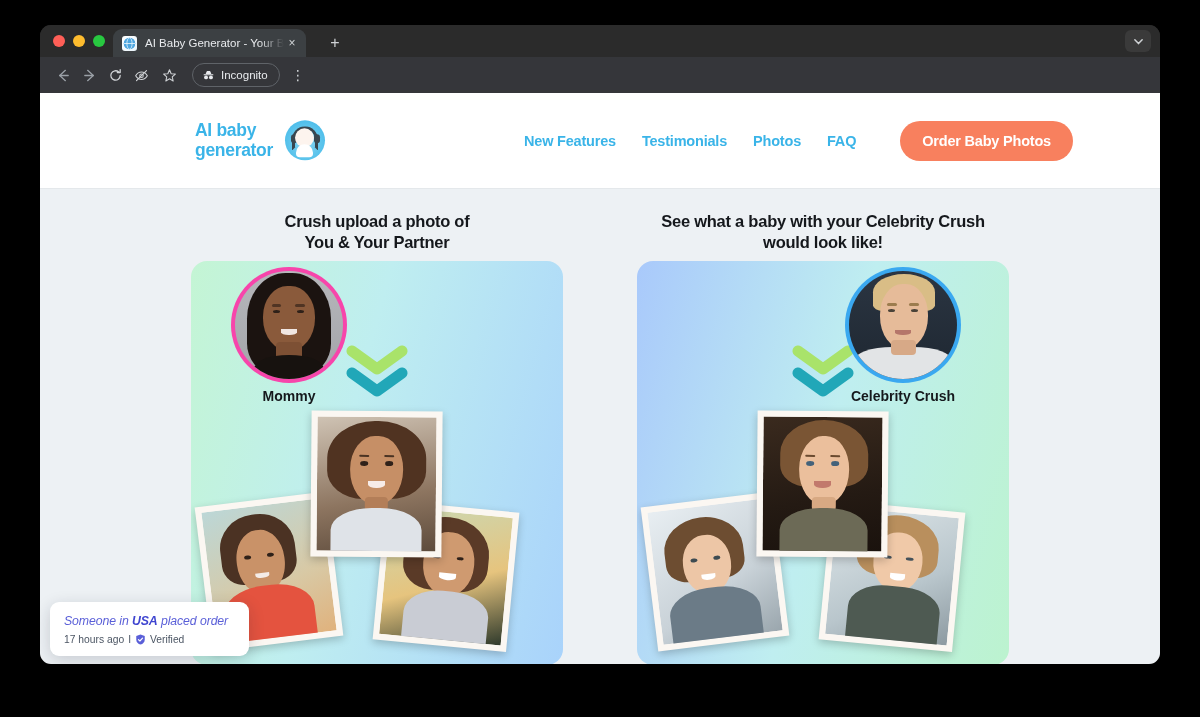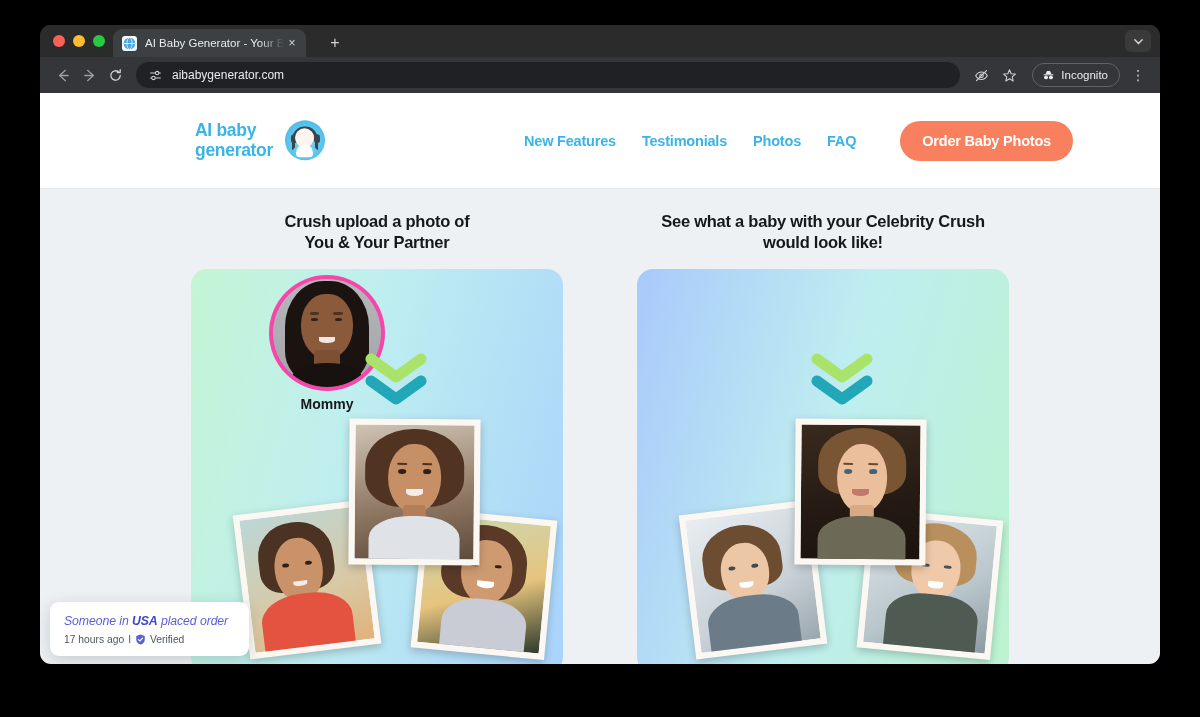--- a/index.html
+++ b/index.html
@@ -242,26 +242,25 @@
     text-align: center;
     font-size: 16.5px;
     font-weight: bold;
     color: #15181c;
     line-height: 1.27;
     letter-spacing: -0.25px;
     height: 45px;
   }
 
   .showcase-card {
-    margin-top: 13px;
+    margin-top: 5px;
     height: 404px;
     border-radius: 16px;
     position: relative;
     overflow: hidden;
-    padding-left: 38px;
   }
   .showcase-card.left {
     background: linear-gradient(105deg, #c4f5d4 0%, #bfeef0 42%, #a9d3fb 100%);
   }
   .showcase-card.right {
     background: linear-gradient(105deg, #a9c9fb 0%, #bfeef0 50%, #bcf3cf 100%);
   }
 
   
   .parents {
@@ -441,31 +440,20 @@
         <line x1="3" y1="8" x2="12" y2="8" stroke="#9aa0a6" stroke-width="1.4" stroke-linecap="round"></line>
       </svg>
     </div>
     <div class="nav-btn">
       <svg viewBox="0 0 16 16" aria-hidden="true">
         <path d="M13 8a5 5 0 1 1-1.6-3.7" fill="none" stroke="#cfd2d5" stroke-width="1.4" stroke-linecap="round"></path>
         <path d="M13 1.8 L13 4.8 L10 4.8" fill="none" stroke="#cfd2d5" stroke-width="1.4" stroke-linecap="round" stroke-linejoin="round"></path>
       </svg>
     </div>
 
-    <div id="omnibox">
-      <div id="site-settings-icon">
-        <svg viewBox="0 0 16 16" aria-hidden="true">
-          <line x1="2" y1="5" x2="14" y2="5" stroke="#cfd2d5" stroke-width="1.3" stroke-linecap="round"></line>
-          <line x1="2" y1="11" x2="14" y2="11" stroke="#cfd2d5" stroke-width="1.3" stroke-linecap="round"></line>
-          <circle cx="10" cy="5" r="2.1" fill="#202124" stroke="#cfd2d5" stroke-width="1.3"></circle>
-          <circle cx="5.5" cy="11" r="2.1" fill="#202124" stroke="#cfd2d5" stroke-width="1.3"></circle>
-        </svg>
-      </div>
-      <div id="url-text">aibabygenerator.com</div>
-    </div>
 
     <div class="tb-right">
       <div class="nav-btn">
         <svg viewBox="0 0 18 18" aria-hidden="true">
           <path d="M2 9.2c1.7-2.9 4.2-4.5 7-4.5s5.3 1.6 7 4.5c-1.7 2.9-4.2 4.5-7 4.5S3.7 12.1 2 9.2z" fill="none" stroke="#cfd2d5" stroke-width="1.3"></path>
           <circle cx="9" cy="9.2" r="2.1" fill="none" stroke="#cfd2d5" stroke-width="1.3"></circle>
           <line x1="3" y1="15.2" x2="15" y2="3.2" stroke="#cfd2d5" stroke-width="1.4" stroke-linecap="round"></line>
         </svg>
       </div>
       <div class="nav-btn">
@@ -623,20 +611,39 @@
                   <path d="M6 6 L31 24 L56 6" fill="none" stroke="#a9e36a" stroke-width="11" stroke-linecap="round" stroke-linejoin="round"></path>
                 </svg>
               </div>
               <div class="chev bot">
                 <svg viewBox="0 0 62 30" aria-hidden="true">
                   <path d="M6 6 L31 24 L56 6" fill="none" stroke="#21a7b8" stroke-width="11" stroke-linecap="round" stroke-linejoin="round"></path>
                 </svg>
               </div>
             </div>
 
+            <div class="parent dad">
+              <div class="avatar-ring blue">
+                <div class="avatar-inner">
+                  <div class="face">
+                    <div class="bg" style="background:linear-gradient(180deg,#2b3542,#1e2731)"></div>
+                    <div class="torso" style="left:4%;top:70%;width:92%;height:34%;background:#e2e4e6;border-radius:40% 40% 0 0"></div>
+                    <div class="hair" style="left:22%;top:3%;width:58%;height:34%;background:#d9bd86;border-radius:50% 50% 16% 16%"></div>
+                    <div class="skin" style="left:29%;top:12%;width:44%;height:60%;background:#e6bb99"></div>
+                    <div class="neck" style="left:39%;top:64%;width:23%;height:14%;background:#d7a987"></div>
+                    <div class="eye" style="left:36%;top:35%;background:#4a4238"></div>
+                    <div class="eye" style="left:57%;top:35%;background:#4a4238"></div>
+                    <div class="brow" style="left:35%;top:30%;background:#9c7c4e"></div>
+                    <div class="brow" style="left:56%;top:30%;background:#9c7c4e"></div>
+                    <div class="mouth" style="left:43%;top:55%;width:14%;height:4%;background:#b5766a"></div>
+                  </div>
+                </div>
+              </div>
+              <div class="parent-label">Celebrity Crush</div>
+            </div>
           </div>
 
           <div class="collage">
             <div class="polaroid left-p">
               <div class="ph">
                 <div class="face">
                   <div class="bg" style="background:linear-gradient(150deg,#e8eef2,#c9d2d8 60%,#9aa6ad)"></div>
                   <div class="hair" style="left:10%;top:8%;width:66%;height:48%;background:#6d4d31;border-radius:50% 50% 28% 28%"></div>
                   <div class="skin" style="left:24%;top:22%;width:40%;height:44%;background:#edc6a6"></div>
                   <div class="torso" style="left:8%;top:62%;width:76%;height:42%;background:#6b7b87;border-radius:44% 44% 0 0"></div>

